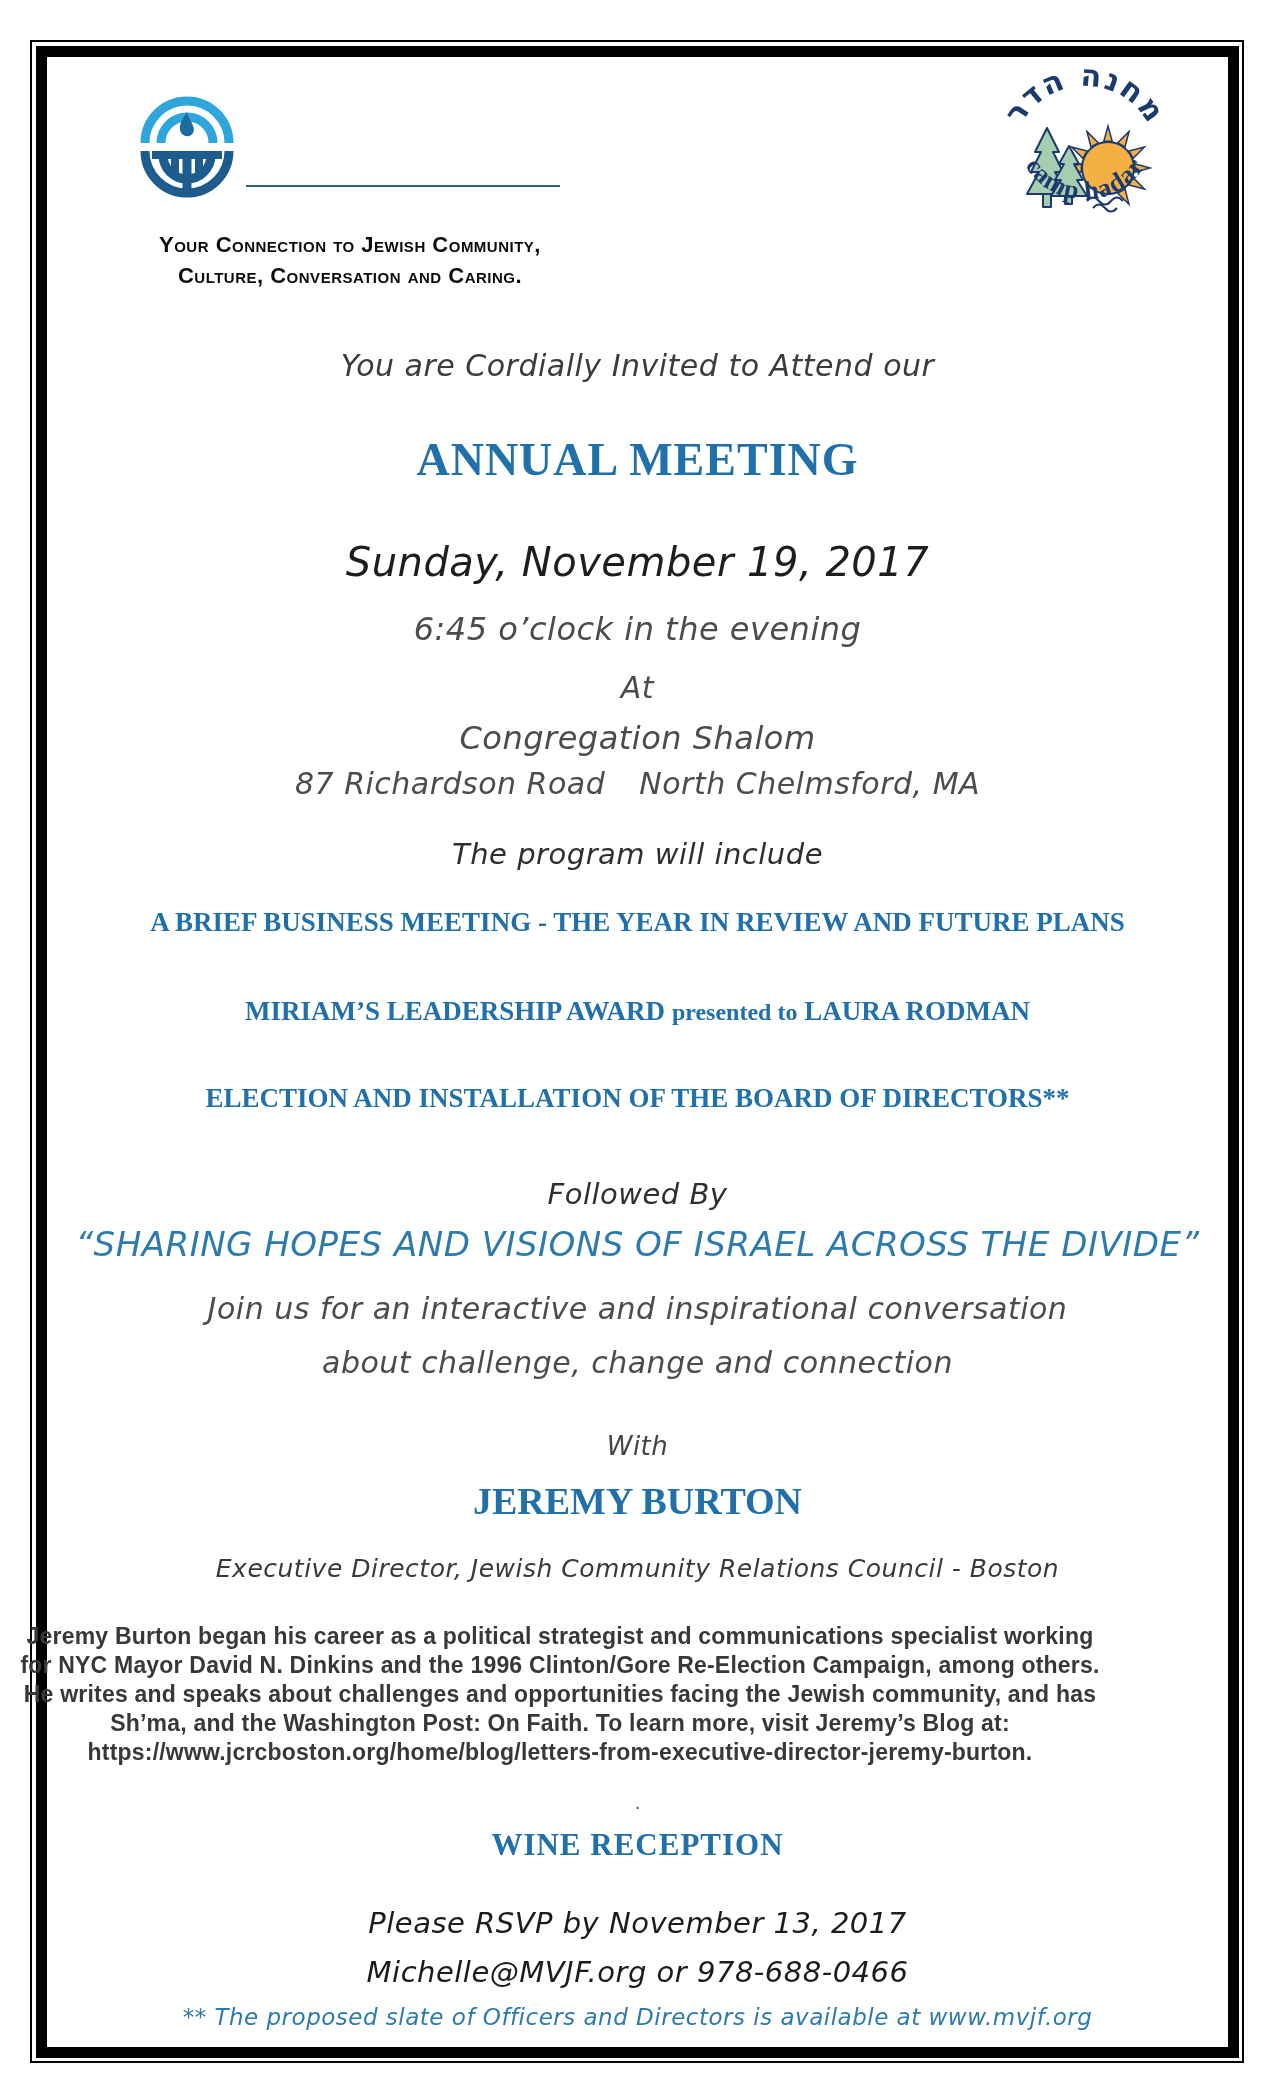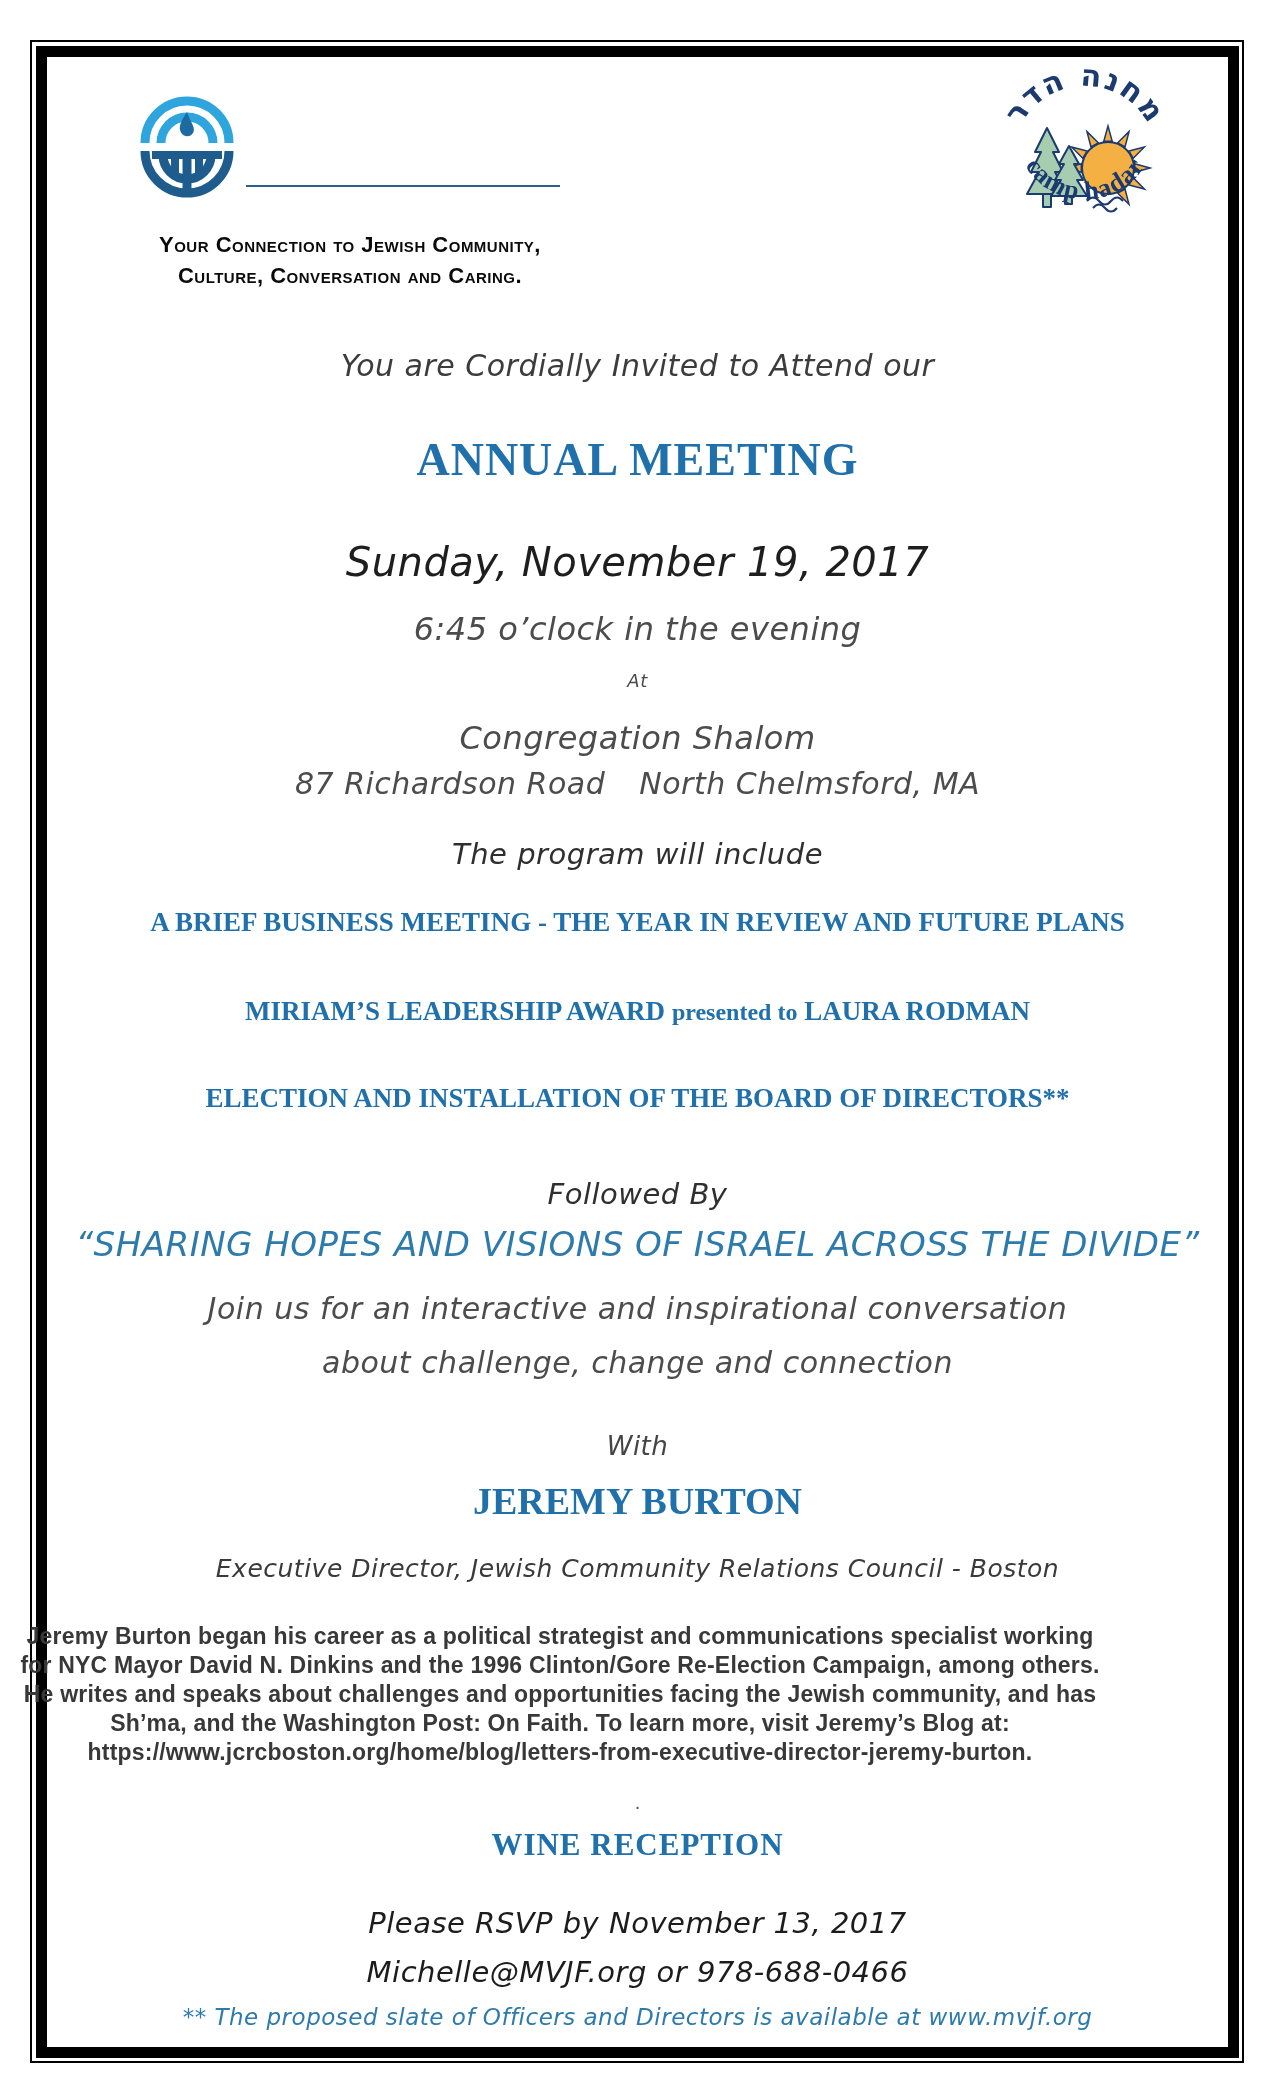--- a/index.html
+++ b/index.html
@@ -17,21 +17,21 @@
   .line { position:absolute; left:0; width:1275px; text-align:center; line-height:1.2; }
 
   
   .script { font-family:"DejaVu Sans", sans-serif; font-style:italic; letter-spacing:0.5px; }
   .serifblue { font-family:"Liberation Serif", serif; font-weight:bold; color:#2070ab; }
 
   .intro        { top:348px;  font-size:30px; color:#3c3c3c; }
   .title        { top:432px;  font-size:46px; letter-spacing:1px; }
   .date         { top:538px;  font-size:40px; color:#1e1e1e; }
   .time         { top:610px;  font-size:32px; color:#4c4c4c; }
-  .at           { top:670px;  font-size:18px; color:#4c4c4c; }
+  .at           { top:670px;  font-size:30px; color:#4c4c4c; }
   .venue        { top:719px;  font-size:32px; color:#4c4c4c; }
   .address      { top:766px;  font-size:30px; color:#4c4c4c; }
   .address .city{ margin-left:34px; }
   .program-intro{ top:837px;  font-size:29px; color:#2f2f2f; }
   .prog1        { top:906px;  font-size:27px; }
   .prog2        { top:995px;  font-size:27px; }
   .prog2 .mid   { font-size:24px; }
   .prog3        { top:1082px; font-size:27px; }
   .followed     { top:1177px; font-size:29px; color:#2f2f2f; }
   .sharing      { top:1224px; font-size:34px; color:#2d7aad; letter-spacing:0.5px; }

